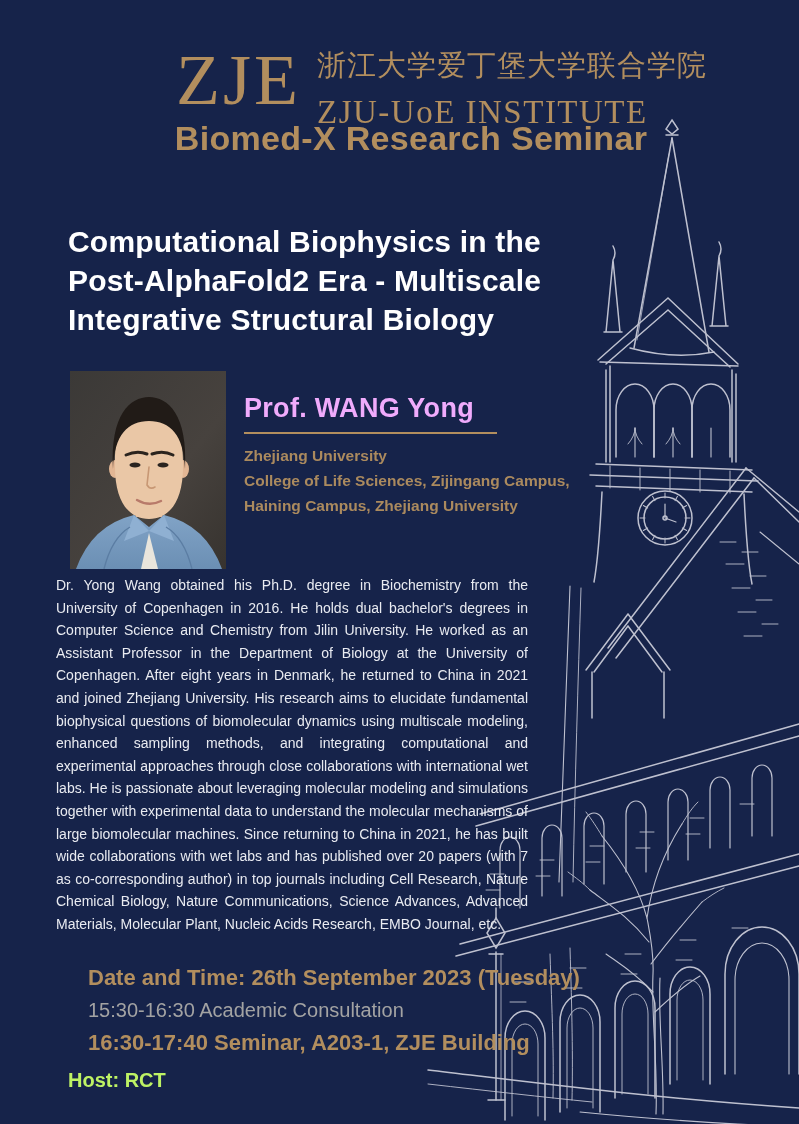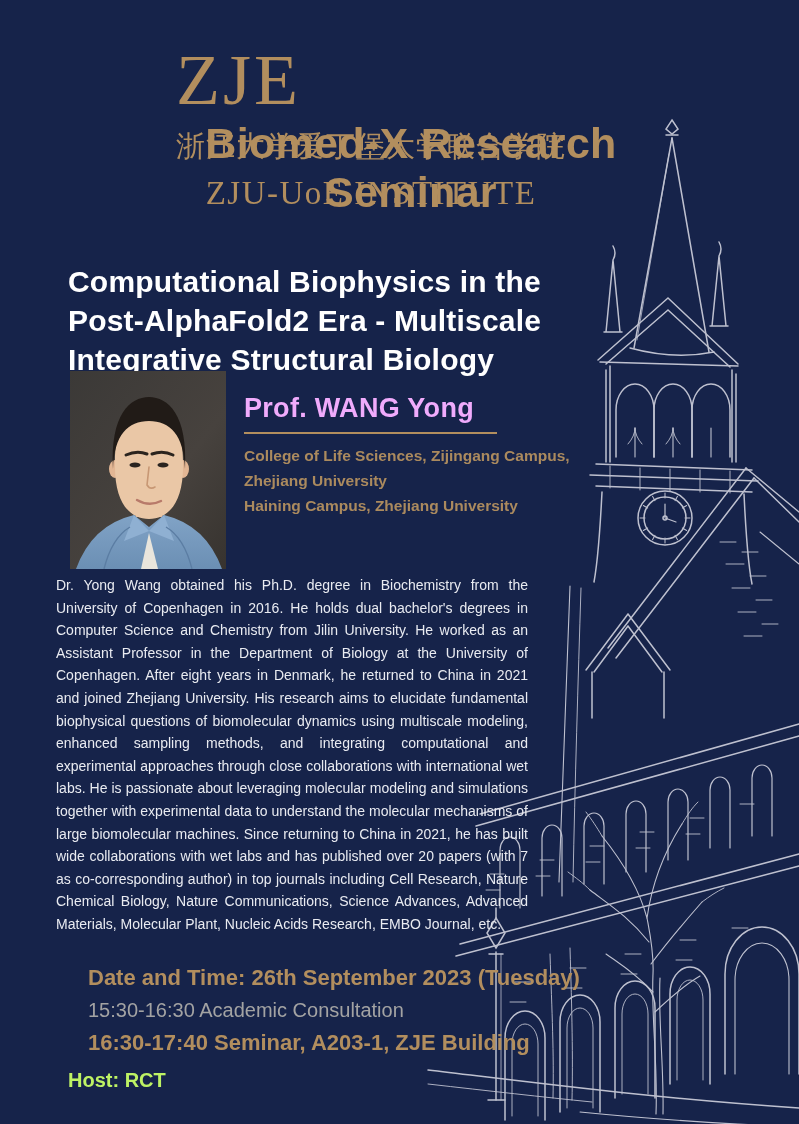--- a/index.html
+++ b/index.html
@@ -5,36 +5,36 @@
   html,body { margin:0; padding:0; background:#0d1730; }
   .poster {
     position:relative; width:799px; height:1124px;
     background:#16234a; overflow:hidden;
     font-family:"Liberation Sans", sans-serif;
   }
   
   .cathedral { position:absolute; left:420px; top:112px; width:379px; height:1012px; }
 
   
-  .header { position:absolute; left:176px; top:48px; display:flex; gap:16px; align-items:flex-start;flex-direction:column; }
+  .header { position:absolute; left:176px; top:48px; display:flex; gap:16px; align-items:flex-start; }
   .logo {
     font-family:"Liberation Serif", serif; font-size:72px; line-height:0.9;
     color:#b28e5e; letter-spacing:3px; font-weight:500;
   }
-  .inst { display:flex; flex-direction:column; color:#b28e5e;text-align:center; }
+  .inst { display:flex; flex-direction:column; color:#b28e5e; }
   .inst-cn { font-family:"Liberation Serif", serif; font-size:29px; line-height:34px; letter-spacing:1px; }
   .inst-en { font-family:"Liberation Serif", serif; font-size:33px; line-height:36px; letter-spacing:1.5px; margin-top:12px; }
   .series {
     position:absolute; left:170px; top:119px; width:482px; text-align:center;
-    font-size:43px; font-weight:700; color:#b28e5e; letter-spacing:0.3px;
+    font-size:34px; font-weight:700; color:#b28e5e; letter-spacing:0.3px;
   }
 
   
   .title { position:absolute; left:68px; top:222px; color:#ffffff;
-    font-size:30px; font-weight:700; line-height:39px; letter-spacing:0.2px;margin-top:40px; }
+    font-size:30px; font-weight:700; line-height:39px; letter-spacing:0.2px; }
 
   
   .photo { position:absolute; left:70px; top:371px; width:156px; height:198px; }
   .info  { position:absolute; left:244px; top:393px; }
   .name  { font-size:27px; font-weight:700; color:#f0abfc; letter-spacing:0.3px; }
   .name-underline { width:253px; height:2px; background:#b28e5e; margin:8px 0 9px 0; }
   .aff   { font-size:15.5px; font-weight:700; color:#ab8a5e; line-height:25px; }
 
   
   .bio { position:absolute; left:56px; top:574px; width:472px;
@@ -201,22 +201,22 @@
     <path d="M6,198 Q22,154 64,144 L79,156 L94,144 Q136,154 152,198 Z" fill="url(#denim)"></path>
     <path d="M64,144 L79,160 L54,170 Z" fill="#8fb0d2"></path>
     <path d="M94,144 L79,160 L104,170 Z" fill="#8fb0d2"></path>
     <path d="M71,198 L79,162 L88,198 Z" fill="#e9e5dc"></path>
     <path d="M34,198 C40,174 50,162 60,156 M122,198 C116,174 106,162 96,156" stroke="#5b7da3" stroke-width="1.4" fill="none"></path>
   </svg>
 
   <div class="info">
     <div class="name">Prof. WANG Yong</div>
     <div class="name-underline"></div>
+    <div class="aff">Zhejiang University</div>
     <div class="aff">College of Life Sciences, Zijingang Campus,</div>
-    <div class="aff">Zhejiang University</div>
     <div class="aff">Haining Campus, Zhejiang University</div>
   </div>
 
   <div class="bio">Dr. Yong Wang obtained his Ph.D. degree in Biochemistry from the University of Copenhagen in 2016. He holds dual bachelor's degrees in Computer Science and Chemistry from Jilin University. He worked as an Assistant Professor in the Department of Biology at the University of Copenhagen. After eight years in Denmark, he returned to China in 2021 and joined Zhejiang University. His research aims to elucidate fundamental biophysical questions of biomolecular dynamics using multiscale modeling, enhanced sampling methods, and integrating computational and experimental approaches through close collaborations with international wet labs. He is passionate about leveraging molecular modeling and simulations together with experimental data to understand the molecular mechanisms of large biomolecular machines. Since returning to China in 2021, he has built wide collaborations with wet labs and has published over 20 papers (with 7 as co-corresponding author) in top journals including Cell Research, Nature Chemical Biology, Nature Communications, Science Advances, Advanced Materials, Molecular Plant, Nucleic Acids Research, EMBO Journal, etc.</div>
 
   <div class="schedule">
     <div class="sch-bold">Date and Time: 26th September 2023 (Tuesday)</div>
     <div class="sch-reg">15:30-16:30 Academic Consultation</div>
     <div class="sch-bold">16:30-17:40 Seminar, A203-1, ZJE Building</div>
   </div>

